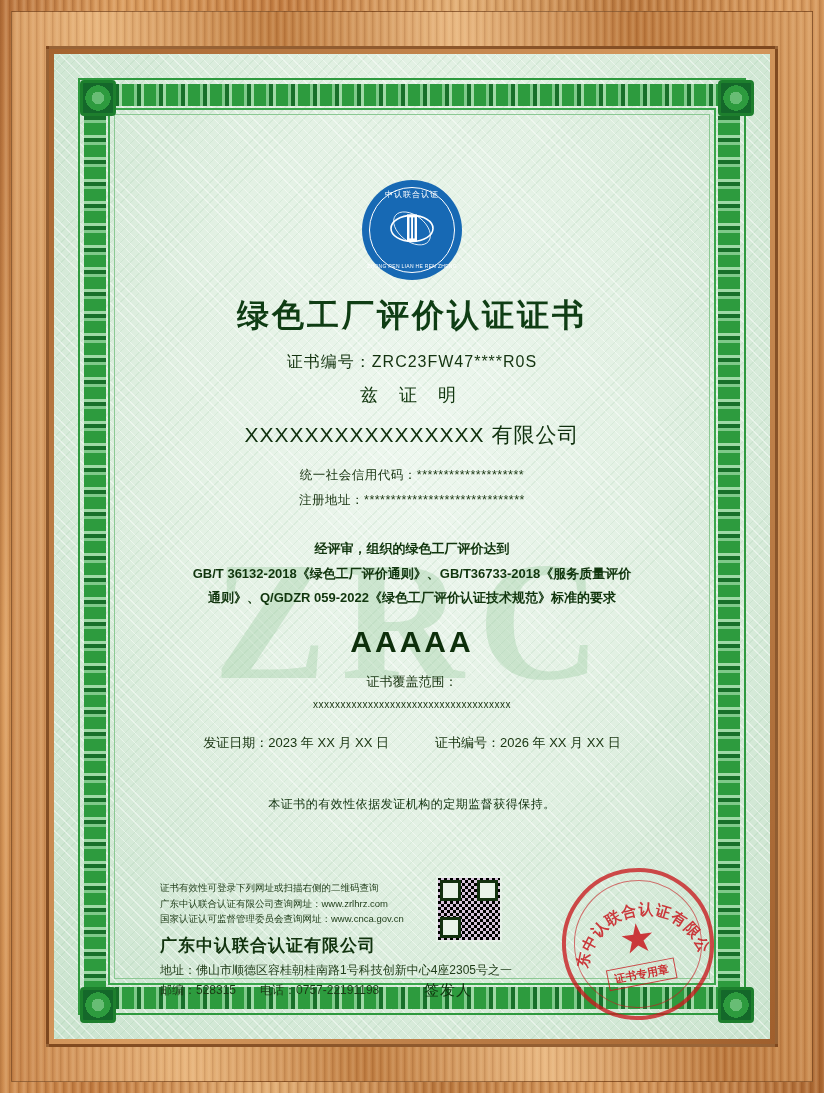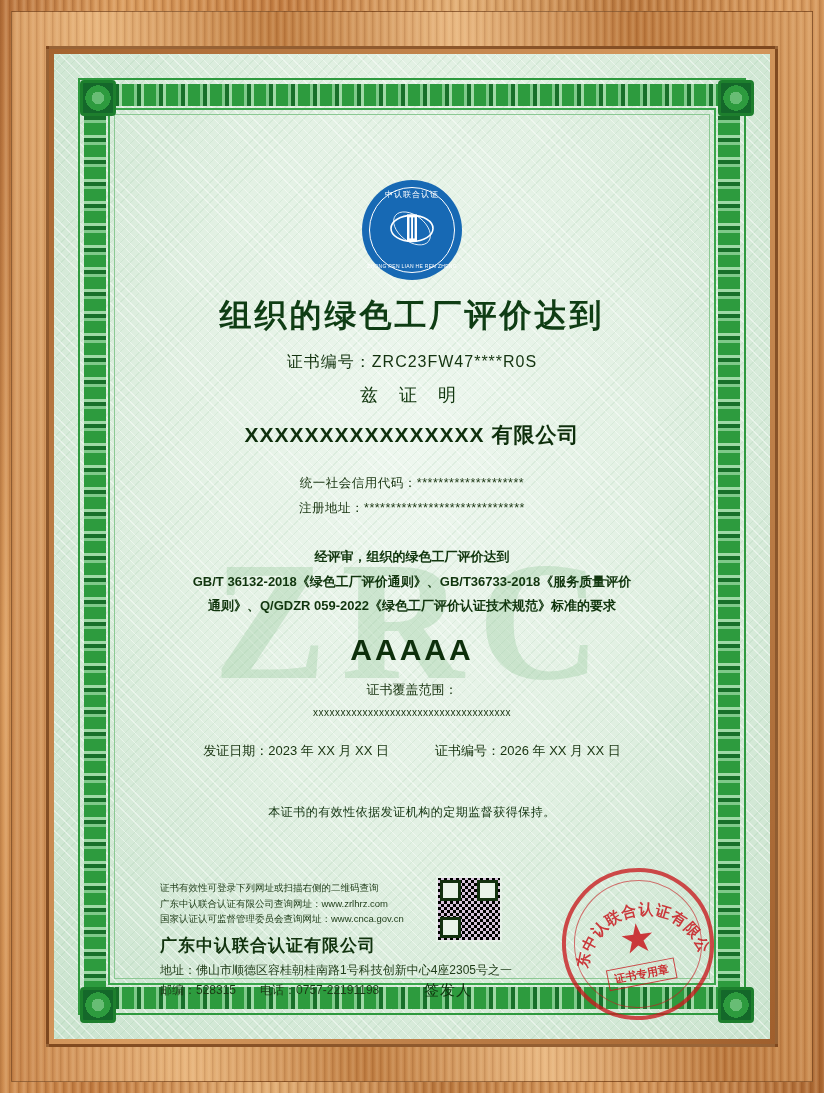--- a/index.html
+++ b/index.html
@@ -214,31 +214,31 @@
   }
   .hereby {
     margin-top: 10px;
     font-size: 18px;
     letter-spacing: 8px;
     color: #10350d;
   }
   .company {
     margin-top: 14px;
     font-size: 21px;
-    font-weight: bold;
+    font-weight: normal;
     color: #0e2f0c;
     letter-spacing: 1px;
   }
   .kv {
     margin-top: 8px;
     font-size: 12.5px;
     color: #17330f;
     letter-spacing: 0.5px;
   }
-  .kv.first { margin-top: 26px; }
+  .kv.first { margin-top: 18px; }
 
   .statement {
     margin-top: 28px;
     font-size: 13px;
     font-weight: bold;
     color: #10350d;
     line-height: 1.9;
   }
   .grade {
     margin-top: 14px;
@@ -417,21 +417,21 @@
             <ellipse cx="23" cy="20" rx="21" ry="13" fill="none" stroke="#ffffff" stroke-width="1.6"></ellipse>
             <ellipse cx="23" cy="20" rx="21" ry="13" fill="none" stroke="#ffffff" stroke-width="0.8" transform="rotate(38 23 20)"></ellipse>
             <rect x="18" y="6" width="10" height="27" fill="#ffffff"></rect>
             <rect x="20.5" y="9" width="1.6" height="21" fill="#1769b4"></rect>
             <rect x="24" y="9" width="1.6" height="21" fill="#1769b4"></rect>
           </svg>
           <div class="logo-txt-bot">ZHONG REN LIAN HE REN ZHENG</div>
         </div>
       </div>
 
-      <div class="cert-title">组织的绿色工厂评价达到</div>
+      <div class="cert-title">绿色工厂评价认证证书</div>
 
       <div class="cert-no">
         <span>证书编号：</span><span>ZRC23FW47****R0S</span>
       </div>
 
       <div class="hereby">兹 证 明</div>
 
       <div class="company">XXXXXXXXXXXXXXXX 有限公司</div>
 
       <div class="kv first">

